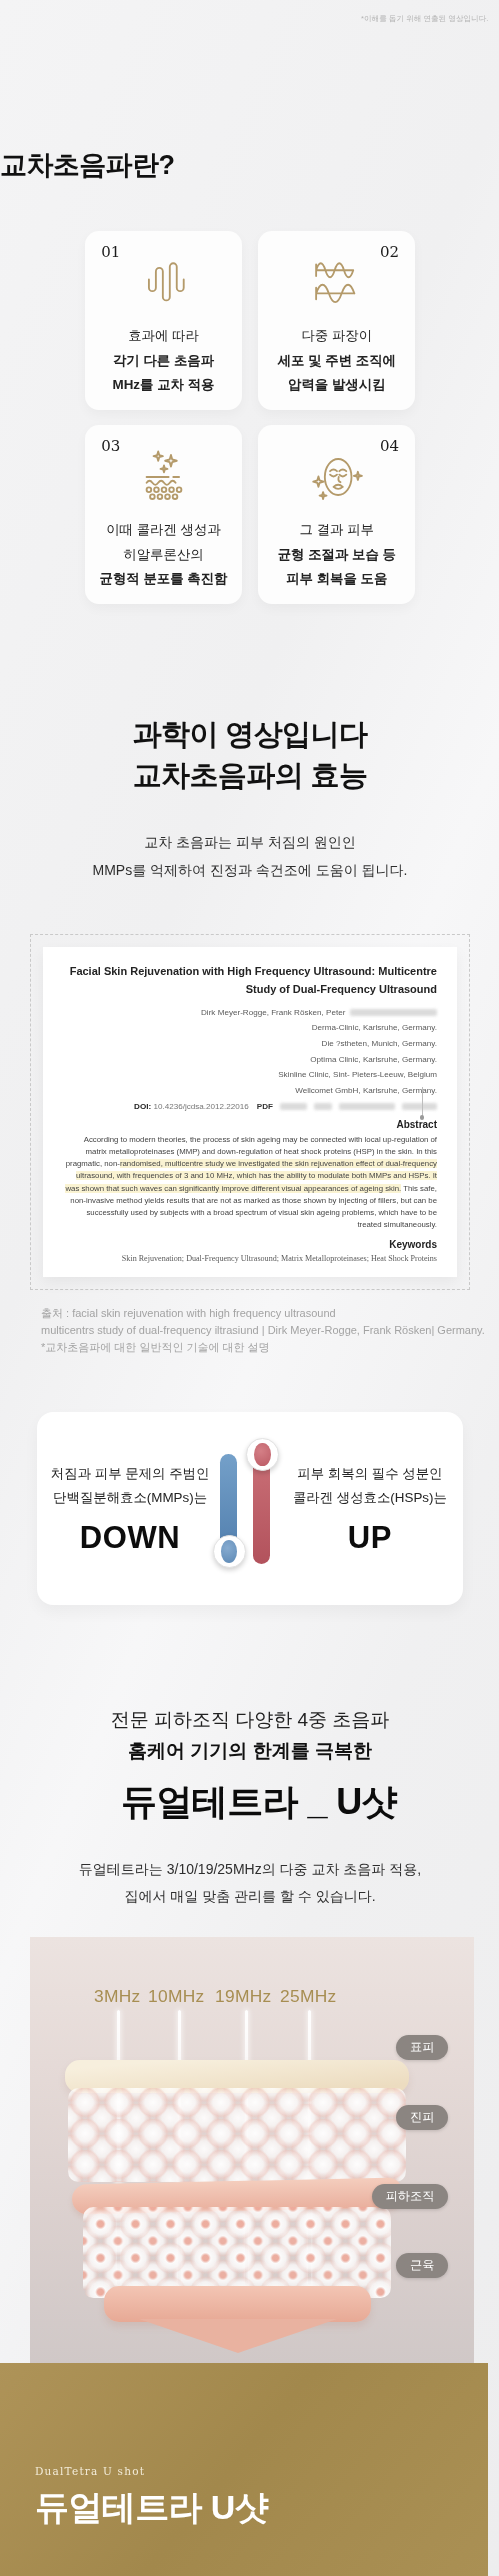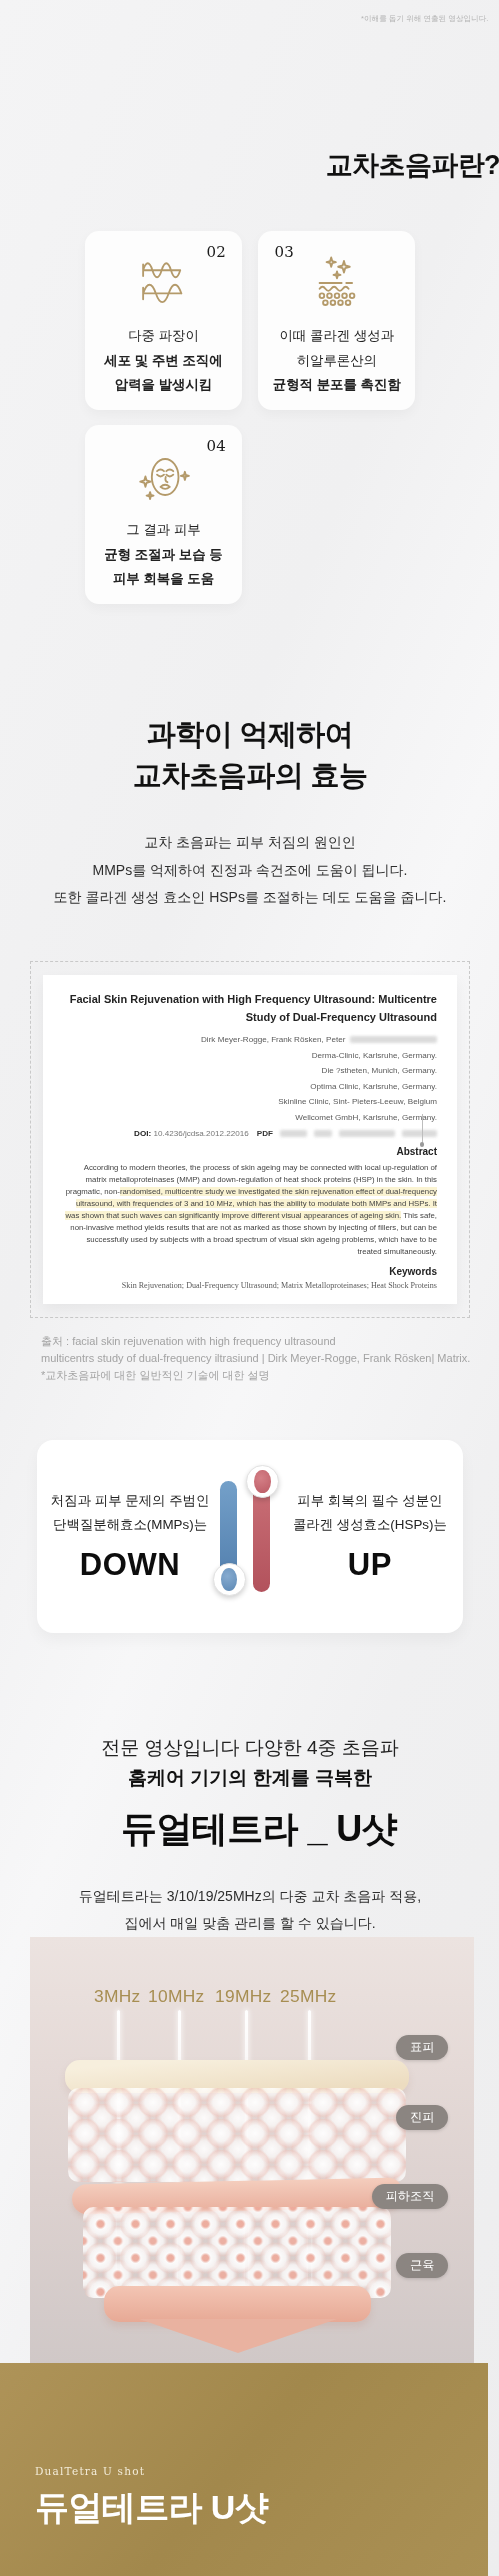--- a/index.html
+++ b/index.html
@@ -3,21 +3,21 @@
 <meta charset="utf-8">
 <style>
   html,body{margin:0;padding:0;}
   body{
     width:500px;height:2576px;position:relative;overflow:hidden;
     font-family:"Liberation Sans",sans-serif;color:#1c1c1c;
     background:linear-gradient(112deg,#f4f4f5 0%,#f0f0f1 35%,#f7f7f8 52%,#f0f0f1 70%,#ededee 100%);
   }
   .notice{position:absolute;top:14px;right:11.6px;font-size:7.6px;color:#b4b4b4;}
   
-  .s1-title{padding-top:129px;text-align:right;font-size:27px;font-weight:800;color:#111;letter-spacing:-0.6px;}
+  .s1-title{padding-top:129px;text-align:left;font-size:27px;font-weight:800;color:#111;letter-spacing:-0.6px;}
   .cards{width:330px;margin:48px auto 0;display:grid;grid-template-columns:157px 157px;gap:15px 16.3px;}
   .card{background:#fdfdfd;border-radius:14px;height:179px;box-shadow:0 4.6px 11.6px rgba(0,0,0,0.035);position:relative;padding:0;}
   .card .num{font-family:"DejaVu Serif",serif;font-size:15px;color:#1b1b1b;position:absolute;top:11.6px;}
   .card.num-left .num{left:16.3px;}
   .card.num-right .num{right:16.3px;}
   .card .ico{display:flex;justify-content:center;margin-top:17.4px;height:69px;align-items:center;}
   .card .txt{text-align:center;margin-top:7px;font-size:13.4px;line-height:1.82;color:#222;}
   .card .txt .b{font-weight:700;display:block;}
   .card .txt .r{font-weight:400;display:block;}
   svg.goldicon{stroke:#b49a6a;fill:none;stroke-width:3.2;stroke-linecap:round;stroke-linejoin:round;}
@@ -112,20 +112,33 @@
 </style>
 </head>
 <body>
 
 <div class="notice">*이해를 돕기 위해 연출된 영상입니다.</div>
 
 <h1 class="s1-title">교차초음파란?</h1>
 
 <div class="cards">
 
+  <div class="card num-left">
+    <div class="num">01</div>
+    <div class="ico">
+      <svg class="goldicon" width="58" height="58" viewBox="0 0 100 100">
+        <path d="M24,44 v14 a6,6 0 0 0 12,0 v-28 a6,6 0 0 1 12,0 v44 a6,6 0 0 0 12,0 v-52 a6,6 0 0 1 12,0 v36 a6,6 0 0 0 12,0 v-14"></path>
+      </svg>
+    </div>
+    <div class="txt">
+      <span class="r">효과에 따라</span>
+      <span class="b">각기 다른 초음파</span>
+      <span class="b">MHz를 교차 적용</span>
+    </div>
+  </div>
 
   <div class="card num-right">
     <div class="num">02</div>
     <div class="ico">
       <svg class="goldicon" width="58" height="58" viewBox="0 0 100 100">
         <path d="M14,18 v20 M14,28 h64 M14,28 c5,-16 11,-16 16,0 c5,16 11,16 16,0 c5,-16 11,-16 16,0 c5,16 11,16 16,0"></path>
         <path d="M14,58 v20 M14,68 h64 M14,68 c7,-20 15,-20 22,0 c7,20 15,20 22,0 c7,-20 15,-20 22,0"></path>
       </svg>
     </div>
     <div class="txt">
@@ -178,28 +191,27 @@
     </div>
     <div class="txt">
       <span class="r">그 결과 피부</span>
       <span class="b">균형 조절과 보습 등</span>
       <span class="b">피부 회복을 도움</span>
     </div>
   </div>
 </div>
 
 <div class="s2-head">
-  <div>과학이 억제하여</div>
+  <div>과학이 영상입니다</div>
   <div>교차초음파의 효능</div>
 </div>
 
 <div class="s2-para">
   <div>교차 초음파는 피부 처짐의 원인인</div>
   <div>MMPs를 억제하여 진정과 속건조에 도움이 됩니다.</div>
-  <div>또한 콜라겐 생성 효소인 HSPs를 조절하는 데도 도움을 줍니다.</div>
 </div>
 
 <div class="doc">
   <div class="papercard">
     <div class="p-title">Facial Skin Rejuvenation with High Frequency Ultrasound: Multicentre Study of Dual-Frequency Ultrasound</div>
     <div class="p-authors">
       <div><span>Dirk Meyer-Rogge, Frank Rösken, Peter</span><span class="blur-bar" style="width:87px"></span></div>
       <div>Derma-Clinic, Karlsruhe, Germany.</div>
       <div>Die ?stheten, Munich, Germany.</div>
       <div>Optima Clinic, Karlsruhe, Germany.</div>
@@ -220,21 +232,21 @@
     <div class="p-h">Keywords</div>
     <div class="p-kw">Skin Rejuvenation; Dual-Frequency Ultrasound; Matrix Metalloproteinases; Heat Shock Proteins</div>
   </div>
 
   <div class="connector"></div>
   <div class="conn-dot"></div>
 </div>
 
 <div class="caption">
   <div>출처 : facial skin rejuvenation with high frequency ultrasound</div>
-  <div>multicentrs study of dual-frequency iltrasiund | Dirk Meyer-Rogge, Frank Rösken| Matrix.</div>
+  <div>multicentrs study of dual-frequency iltrasiund | Dirk Meyer-Rogge, Frank Rösken| Germany.</div>
   <div>*교차초음파에 대한 일반적인 기술에 대한 설명</div>
 </div>
 
 <div class="updown">
   <div class="ud-block">
     <div class="ud-line">처짐과 피부 문제의 주범인</div>
     <div class="ud-line">단백질분해효소(MMPs)는</div>
     <div class="ud-big">DOWN</div>
   </div>
   <div class="thermo">
@@ -247,21 +259,21 @@
         <div class="pillule"></div>
       </div>
   </div>
   <div class="ud-block">
     <div class="ud-line">피부 회복의 필수 성분인</div>
     <div class="ud-line">콜라겐 생성효소(HSPs)는</div>
     <div class="ud-big">UP</div>
   </div>
 </div>
 
-<div class="s3-l1">전문 영상입니다 다양한 4중 초음파</div>
+<div class="s3-l1">전문 피하조직 다양한 4중 초음파</div>
 <div class="s3-l2">홈케어 기기의 한계를 극복한</div>
 <div class="s3-title">듀얼테트라 _ U샷</div>
 
 <div class="s3-para">
   <div>듀얼테트라는 3/10/19/25MHz의 다중 교차 초음파 적용,</div>
   <div>집에서 매일 맞춤 관리를 할 수 있습니다.</div>
 </div>
 
 <div class="skinfig">
   <div class="freq f0">3MHz</div>

